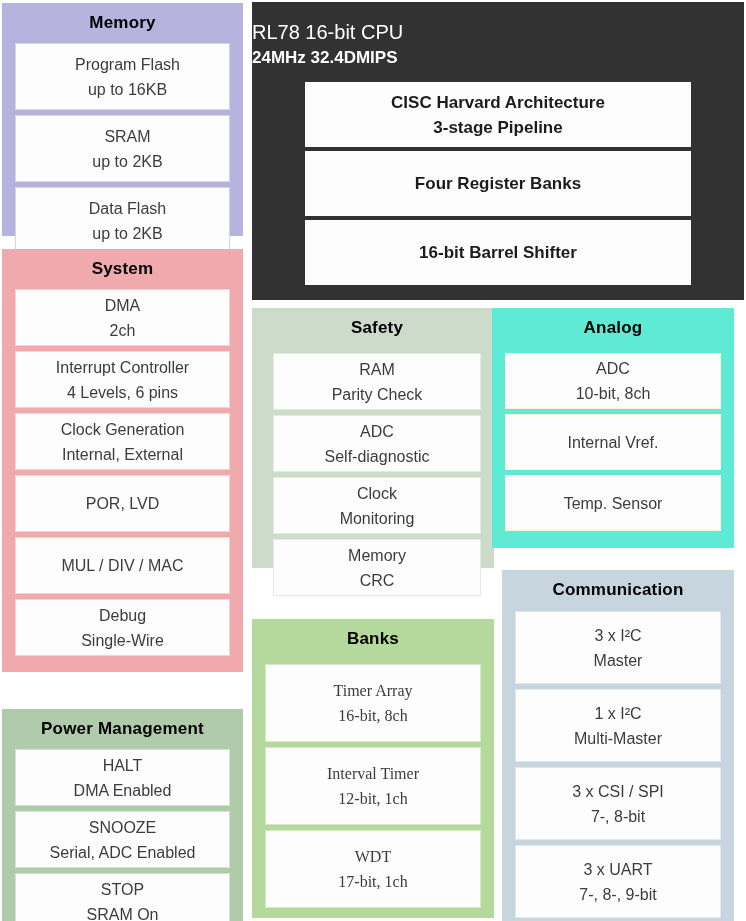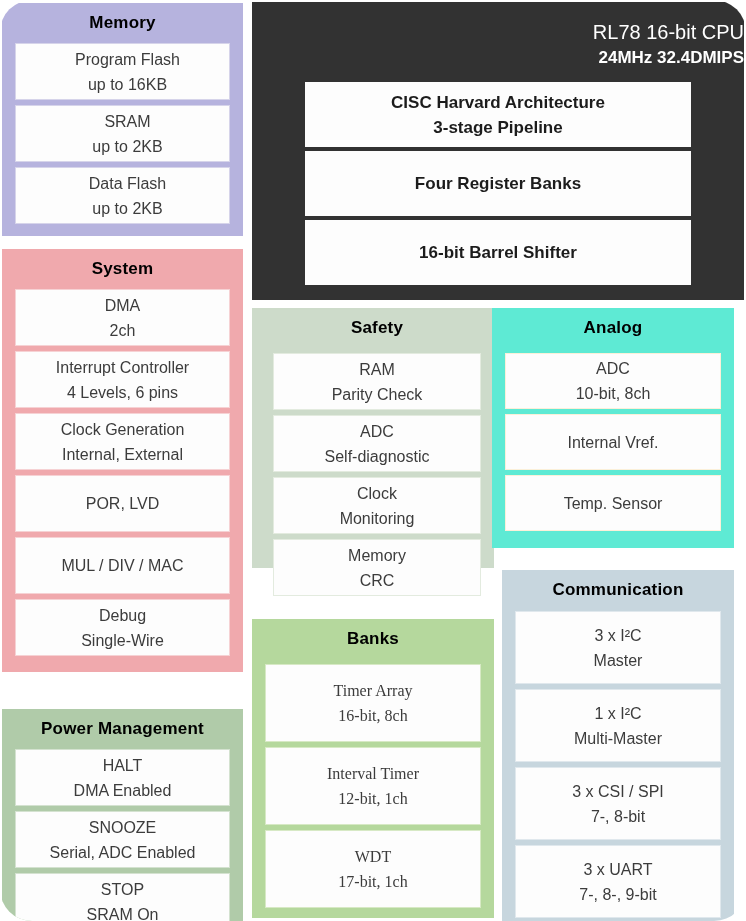--- a/index.html
+++ b/index.html
@@ -1,32 +1,32 @@
 <!DOCTYPE html>
 <html><head>
 <meta charset="utf-8">
 <style>
   html,body{margin:0;padding:0;background:#ffffff;}
   body{font-family:"Liberation Sans","DejaVu Sans",sans-serif;}
-  .canvas{position:relative;width:746px;height:921px;background:#ffffff;overflow:hidden;border-radius:32px;}
+  .canvas{position:relative;width:746px;height:921px;background:#ffffff;overflow:hidden;}
 
   .block{position:absolute;box-sizing:border-box;}
   .block-title{height:40px;display:flex;align-items:center;justify-content:center;
     font-weight:bold;font-size:17px;color:#000000;letter-spacing:0.2px;}
   .items{display:flex;flex-direction:column;gap:5px;padding:0 13px;}
   .item{box-sizing:border-box;background:#fdfdfd;display:flex;align-items:center;justify-content:center;
     text-align:center;white-space:pre-line;font-size:16px;line-height:25px;color:#3c3c3c;flex:none;}
 
   
   .b-memory{left:2px;top:3px;width:241px;height:233px;background:#b6b3de;}
-  .b-memory .item{height:57px;border:1px solid #d6d4ea;padding-left:10px;}
+  .b-memory .item{height:67px;border:1px solid #d6d4ea;padding-left:10px;}
 
   
   .b-cpu{left:252px;top:2px;width:492px;height:298px;background:#323232;}
-  .b-cpu .cpu-head{height:80px;display:flex;flex-direction:column;align-items:flex-end;justify-content:center;padding-top:4px;box-sizing:border-box;}
+  .b-cpu .cpu-head{height:80px;display:flex;flex-direction:column;align-items:flex-start;justify-content:center;padding-top:4px;box-sizing:border-box;}
   .b-cpu .cpu-title{color:#ffffff;font-size:20px;font-weight:normal;line-height:27px;}
   .b-cpu .cpu-subtitle{color:#ffffff;font-size:17px;font-weight:bold;line-height:23px;}
   .b-cpu .items{gap:4px;padding:0 53px;}
   .b-cpu .item{height:65px;border:none;font-weight:bold;font-size:17px;color:#1c1c1c;}
 
   
   .b-system{left:2px;top:249px;width:241px;height:423px;background:#f0a9ad;}
   .b-system .item{height:57px;border:1px solid #f6d2d4;}
 
   

